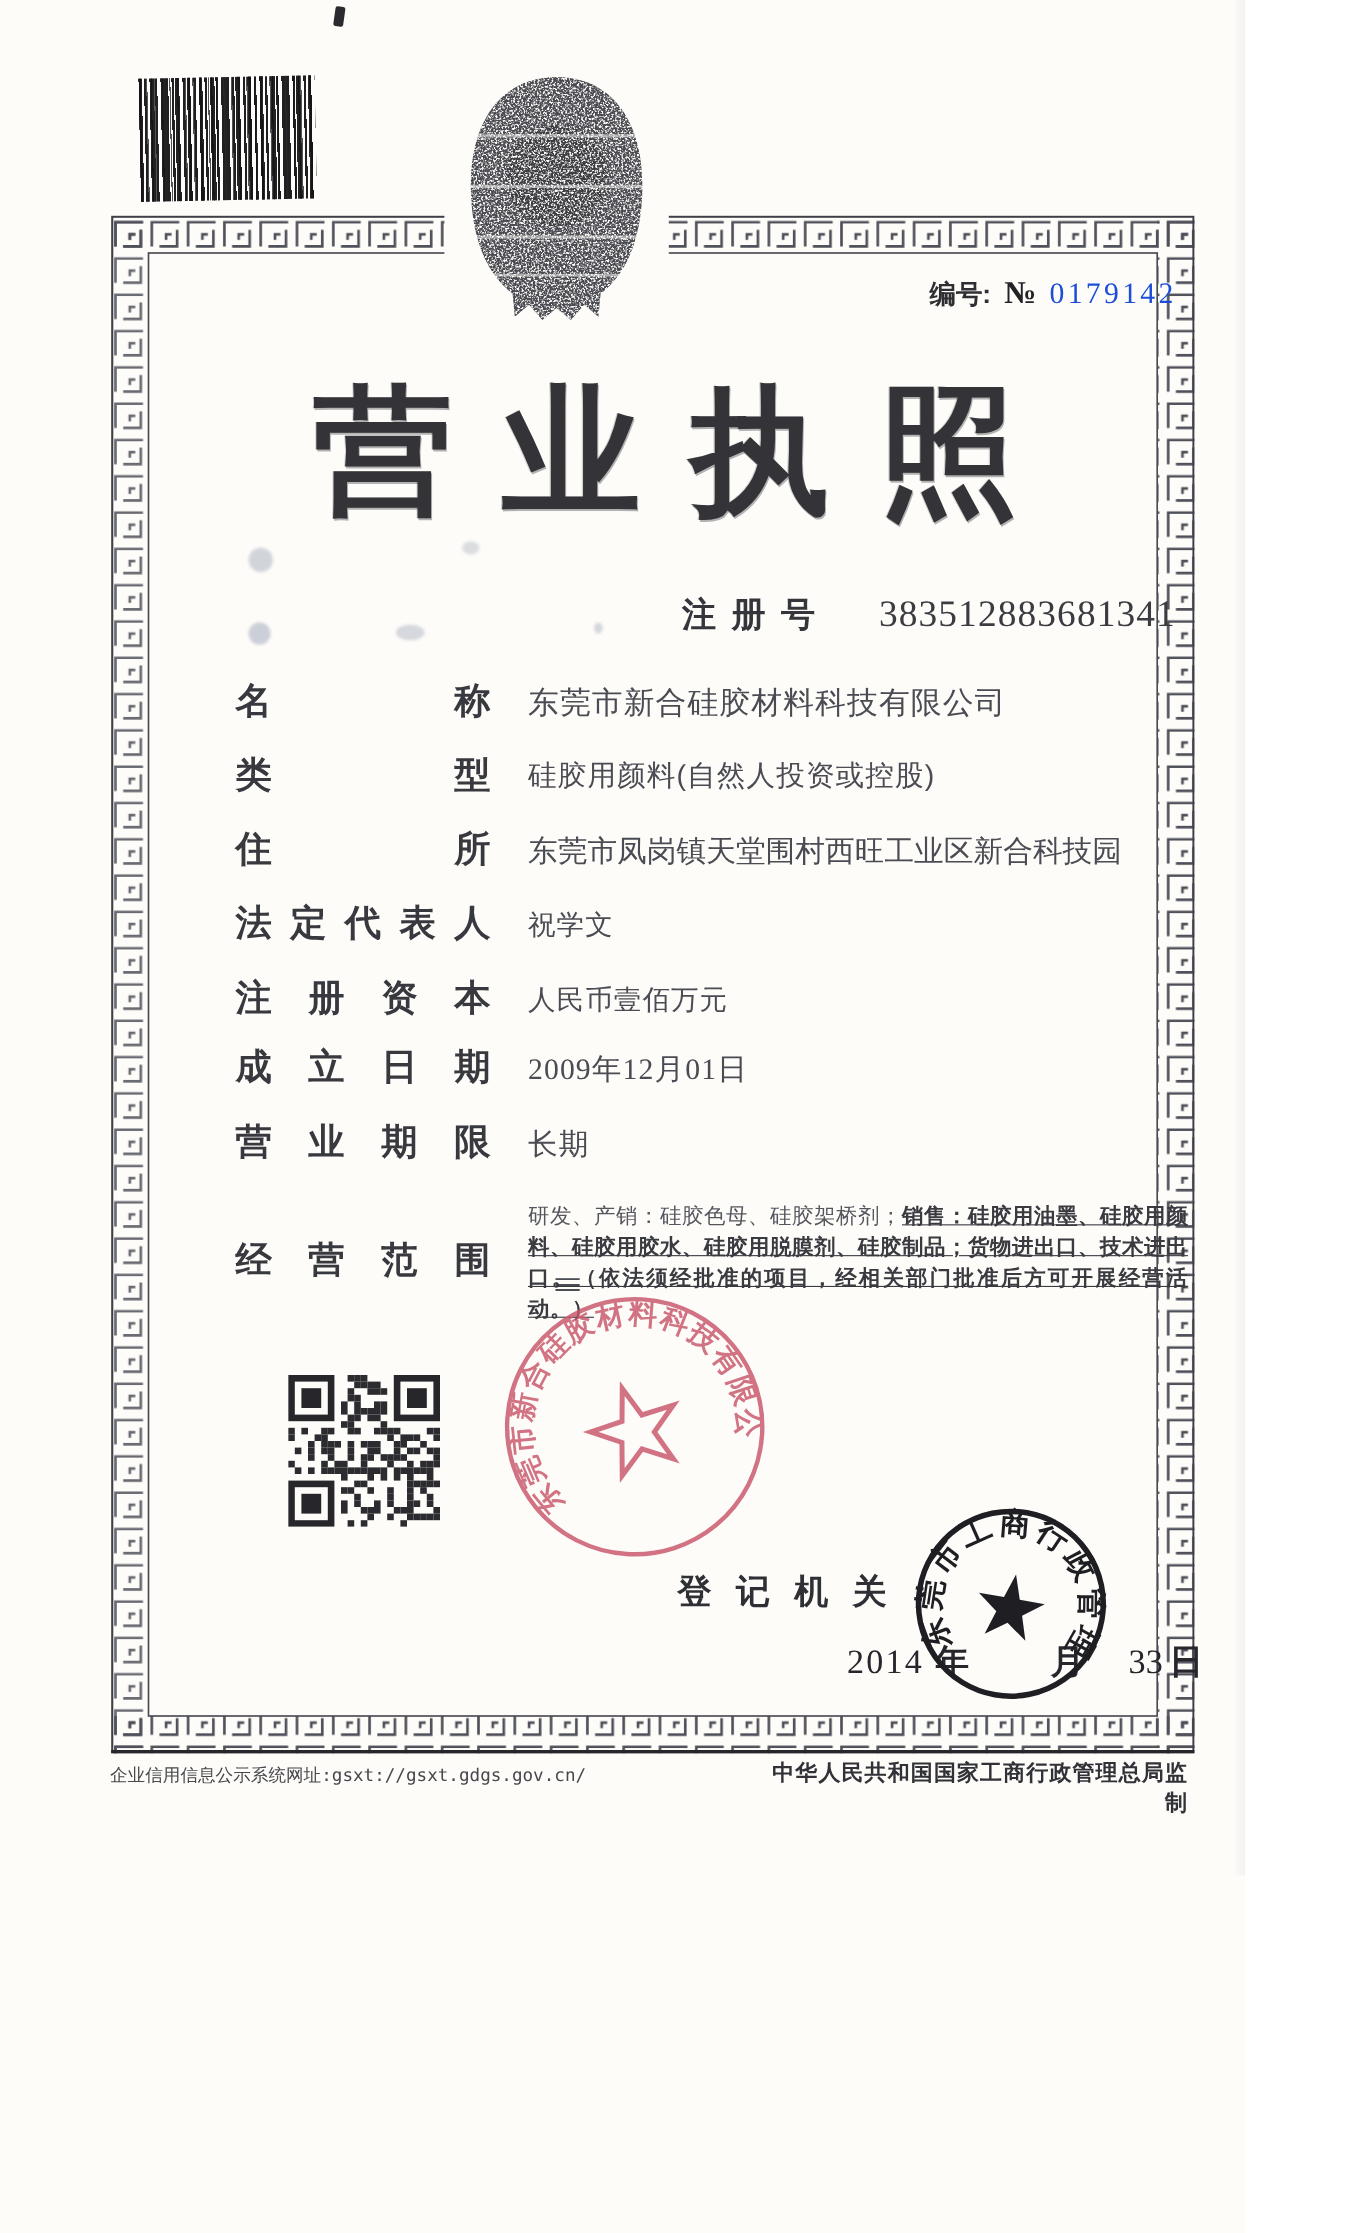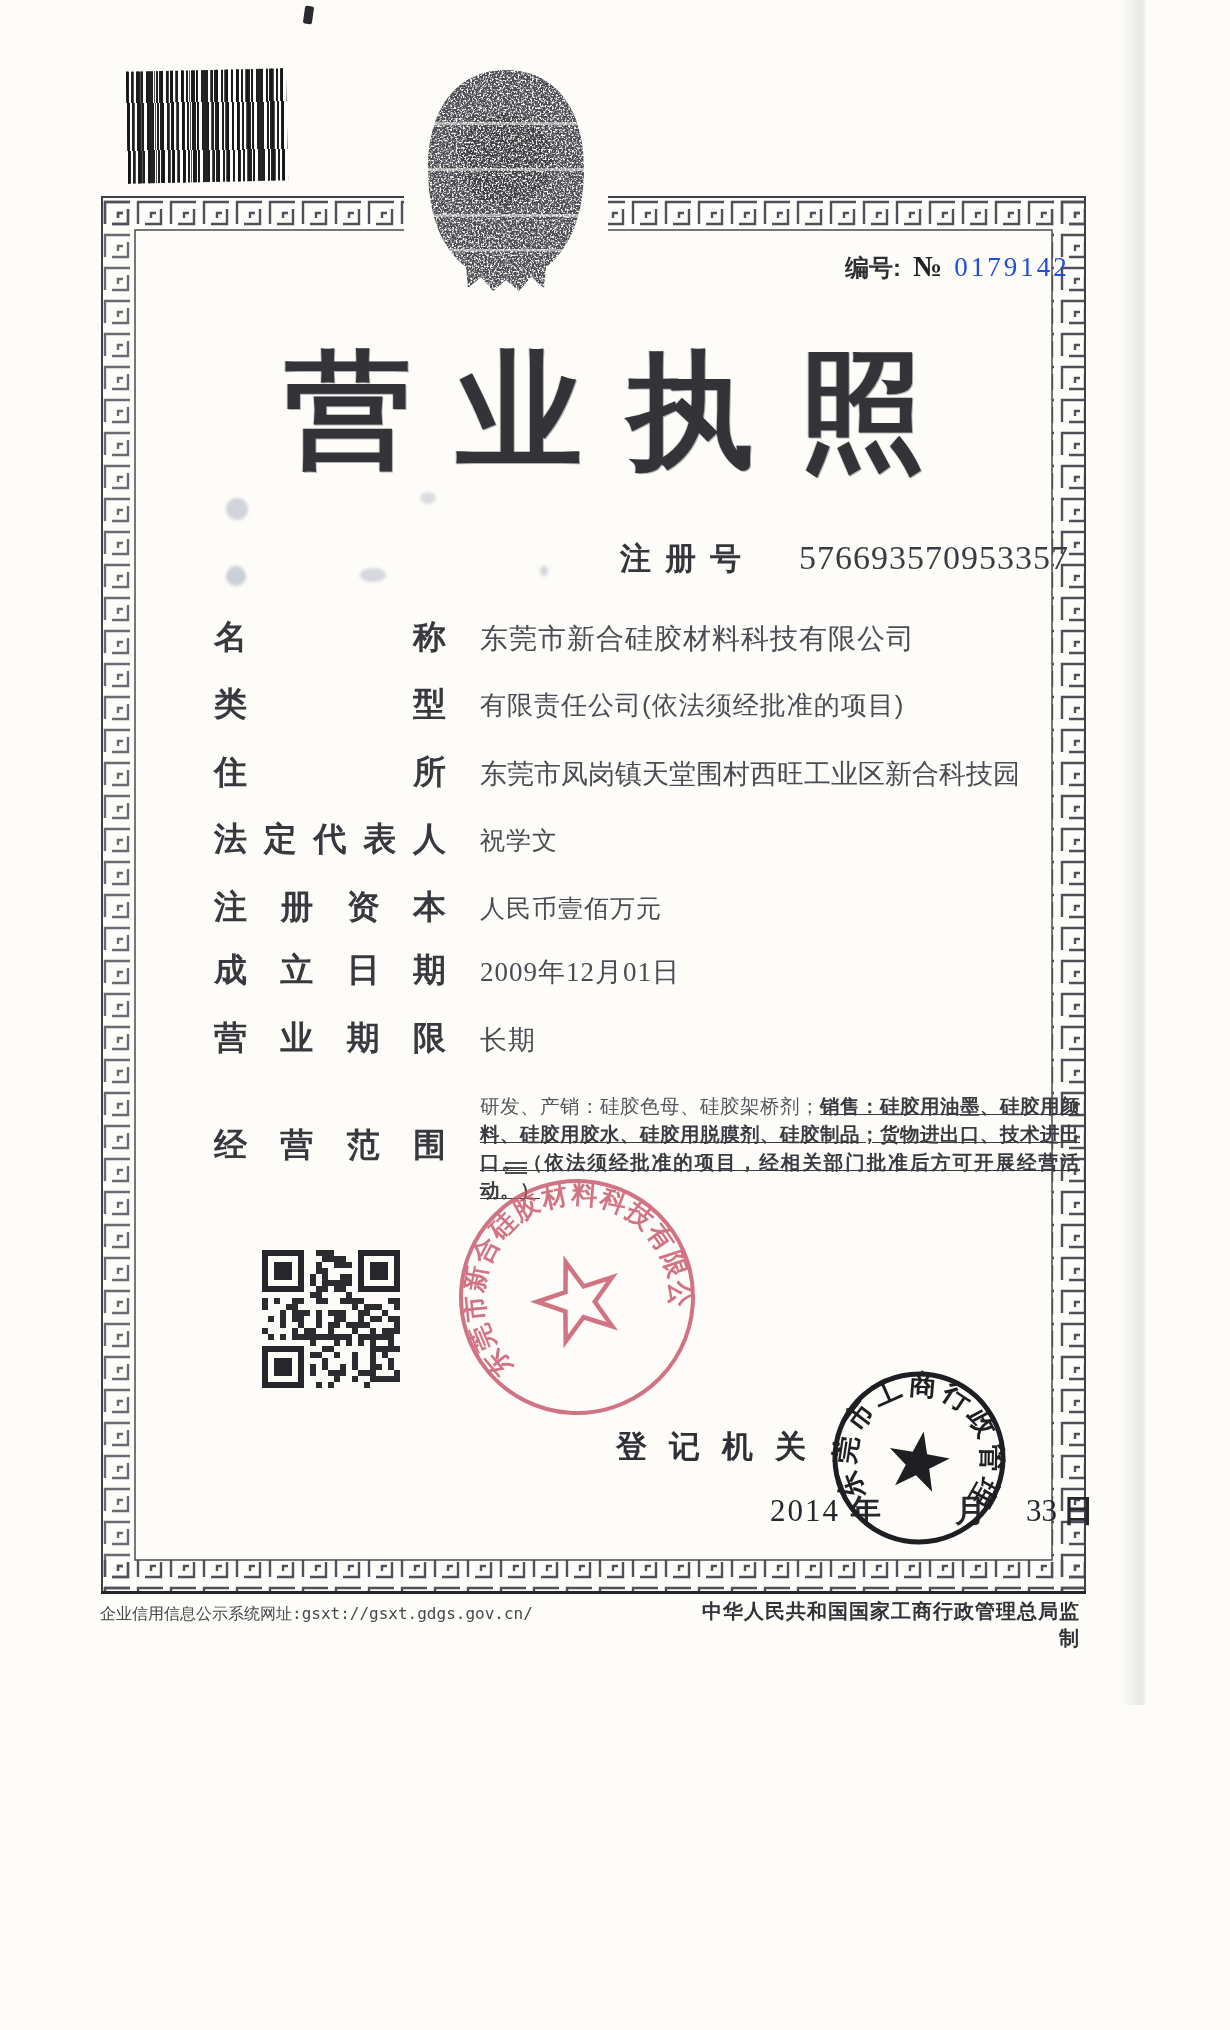--- a/index.html
+++ b/index.html
@@ -1,16 +1,16 @@
 <!DOCTYPE html>
 <html><head>
 <meta charset="utf-8">
 <style>
   html,body{margin:0;padding:0;background:#ffffff;}
-  #page{position:relative;width:1230px;height:2030px;background:#fdfcf9;overflow:hidden;
+  #page{position:relative;width:1132px;height:2030px;background:#fdfcf9;overflow:hidden;
         font-family:"Liberation Sans","DejaVu Sans",sans-serif;color:#3a3a40;}
   .abs{position:absolute;}
 
   
   #paper-edge{left:1120px;top:0;width:26px;height:1705px;
       background:linear-gradient(90deg,rgba(0,0,0,0) 0%,rgba(90,90,100,0.12) 85%,rgba(90,90,100,0.02) 100%);}
 
   
   #barcode{left:127px;top:70px;width:160px;height:112px;transform:rotate(-1.2deg);
       background:
@@ -151,30 +151,30 @@
 
   <div class="abs" id="title">
     <span>营</span>
     <span>业</span>
     <span>执</span>
     <span>照</span>
   </div>
 
   <div class="abs" id="regno">
     <span class="lbl">注册号</span>
-    <span class="num">576693570953357</span>
+    <span class="num">383512883681341</span>
   </div>
 
   <div class="frow" style="top:616px">
     <div class="flabel">名称</div>
     <div class="fvalue" style="font-size:28px">东莞市新合硅胶材料科技有限公司</div>
   </div>
   <div class="frow" style="top:684px">
     <div class="flabel">类型</div>
-    <div class="fvalue" style="font-size:26px">有限责任公司(依法须经批准的项目)</div>
+    <div class="fvalue" style="font-size:26px">硅胶用颜料(自然人投资或控股)</div>
   </div>
   <div class="frow" style="top:752px">
     <div class="flabel">住所</div>
     <div class="fvalue" style="font-size:27px;letter-spacing:0">东莞市凤岗镇天堂围村西旺工业区新合科技园</div>
   </div>
   <div class="frow" style="top:820px">
     <div class="flabel">法定代表人</div>
     <div class="fvalue" style="font-size:25px">祝学文</div>
   </div>
   <div class="frow" style="top:888px">

